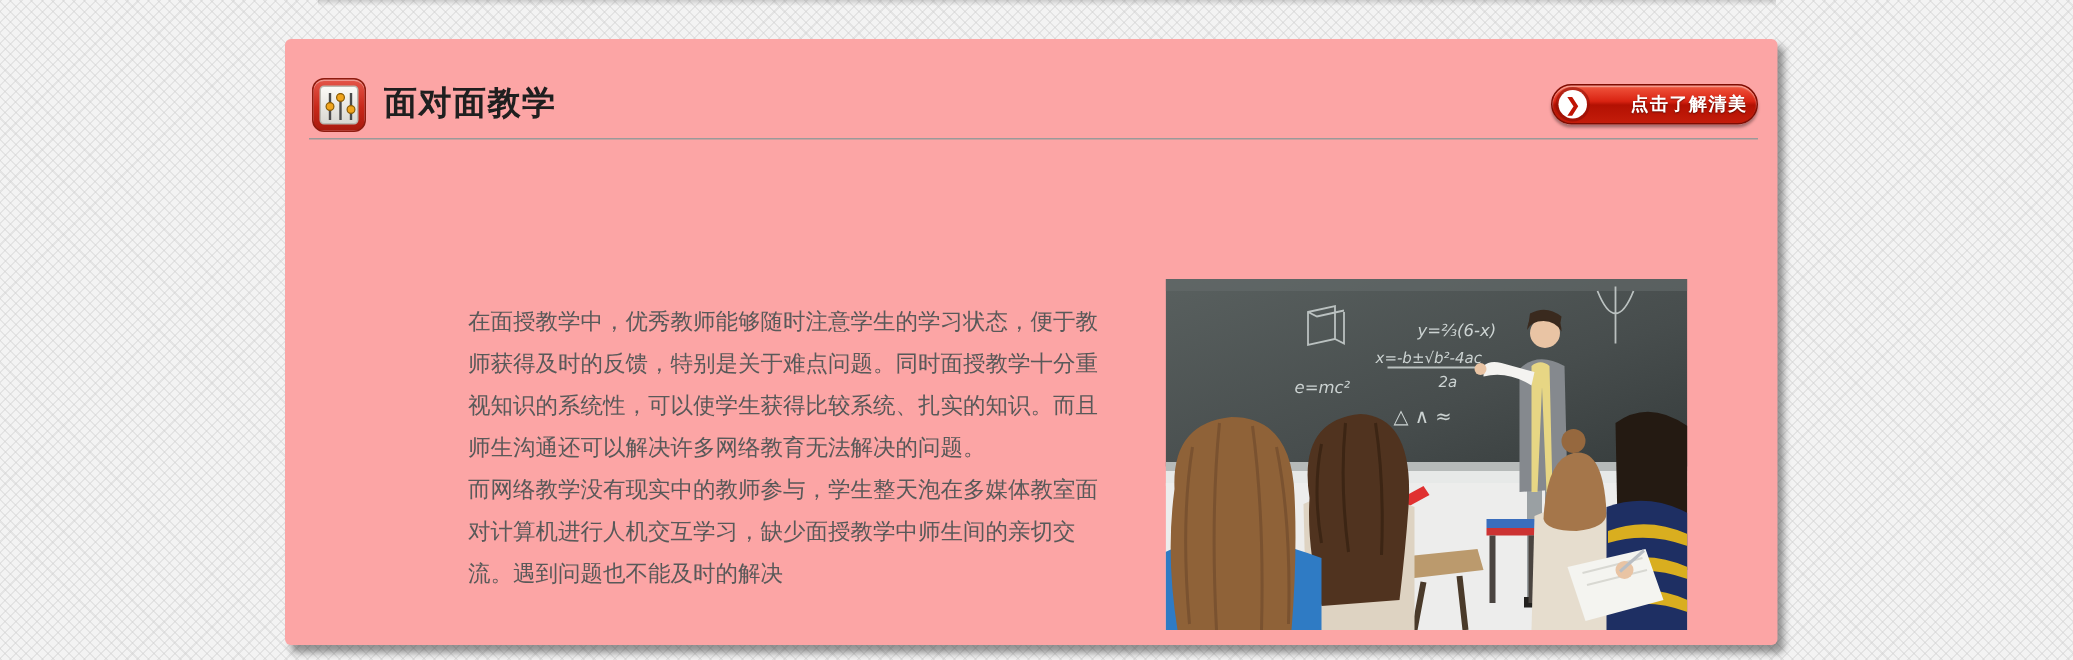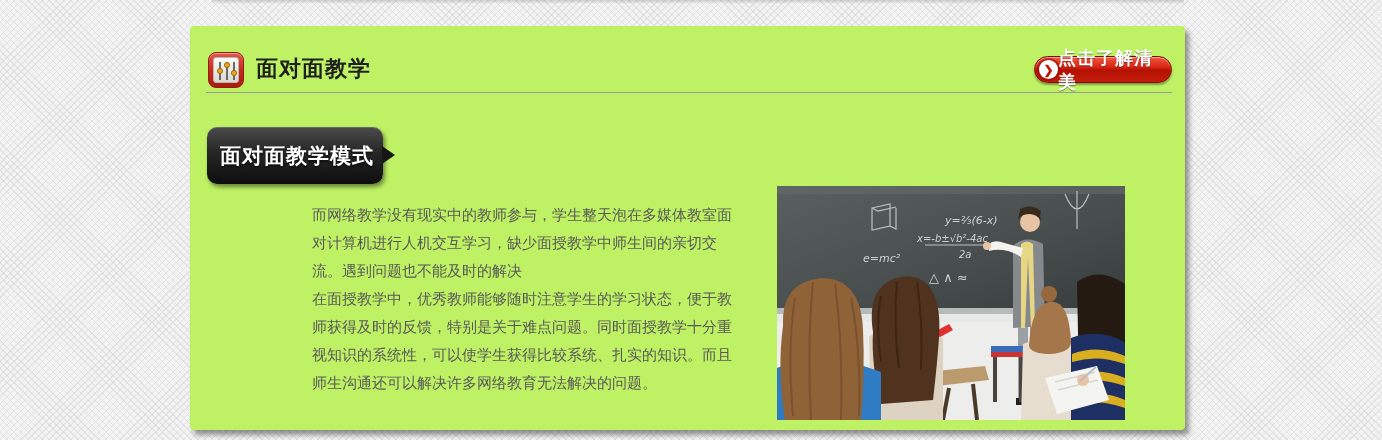--- a/index.html
+++ b/index.html
@@ -10,21 +10,21 @@
     background-image:
       repeating-linear-gradient(45deg, rgba(205,205,205,.40) 0 1px, transparent 1px 5px),
       repeating-linear-gradient(135deg, rgba(205,205,205,.40) 0 1px, transparent 1px 5px);
   }
   .top-remnant{
     position:absolute;left:212px;top:0;width:972px;height:4px;
     background:linear-gradient(180deg, rgba(110,110,110,.28), rgba(110,110,110,0));
   }
   .card{
     position:absolute;left:190px;top:26px;width:995px;height:404px;
-    background:#bef264;border-radius:4px;
+    background:#fca5a5;border-radius:4px;
     box-shadow:4px 5px 5px rgba(30,30,30,.45);
   }
   
   .hdr-icon{
     position:absolute;left:18px;top:26px;width:36px;height:36px;
     border-radius:8px;
     background:linear-gradient(180deg,#e4564a 0%,#c8281a 55%,#a91b0e 100%);
     border:1px solid #8e1c10;
     box-shadow:inset 0 1px 0 rgba(255,255,255,.4);
     box-sizing:border-box;
@@ -45,21 +45,21 @@
     box-shadow:0 2px 2px rgba(0,0,0,.35), inset 0 1px 1px rgba(255,255,255,.5);
     display:flex;align-items:center;cursor:pointer;
   }
   .cta-circle{
     width:19px;height:19px;border-radius:50%;background:#fff;
     margin-left:4px;display:flex;align-items:center;justify-content:center;
     box-shadow:0 0 0 2px rgba(140,15,5,.55);
     font-size:12px;font-weight:bold;color:#c01505;line-height:1;
   }
   .cta-label{
-    flex:1;text-align:left;color:#fff;font-size:18px;font-weight:bold;
+    flex:1;text-align:right;color:#fff;font-size:12px;font-weight:bold;
     letter-spacing:1px;text-shadow:0 1px 1px rgba(0,0,0,.45);padding-right:6px;
   }
   .hdr-rule{position:absolute;left:16px;right:13px;top:66px;height:1px;background:#9a9a9a;}
   
   .bubble{
     position:absolute;left:17px;top:101px;width:176px;height:57px;
     background:linear-gradient(180deg,#4c4c4c 0%,#262626 45%,#0e0e0e 100%);
     border-radius:10px;
     box-shadow:2px 3px 4px rgba(0,0,0,.45), inset 0 1px 0 rgba(255,255,255,.18);
     display:flex;align-items:center;
@@ -103,28 +103,24 @@
   </div>
   <div class="page-title">面对面教学</div>
 
   <div class="cta">
     <span class="cta-circle">❯</span>
     <span class="cta-label">点击了解清美</span>
   </div>
 
   <div class="hdr-rule"></div>
 
-  <div class="bubble">
-    <span class="bubble-text">面对面教学模式</span>
-    <span class="bubble-arrow"></span>
-  </div>
 
   <div class="body-text">
+    <p>在面授教学中，优秀教师能够随时注意学生的学习状态，便于教师获得及时的反馈，特别是关于难点问题。同时面授教学十分重视知识的系统性，可以使学生获得比较系统、扎实的知识。而且师生沟通还可以解决许多网络教育无法解决的问题。</p>
     <p>而网络教学没有现实中的教师参与，学生整天泡在多媒体教室面对计算机进行人机交互学习，缺少面授教学中师生间的亲切交流。遇到问题也不能及时的解决</p>
-    <p>在面授教学中，优秀教师能够随时注意学生的学习状态，便于教师获得及时的反馈，特别是关于难点问题。同时面授教学十分重视知识的系统性，可以使学生获得比较系统、扎实的知识。而且师生沟通还可以解决许多网络教育无法解决的问题。</p>
   </div>
 
   <div class="photo">
     <svg width="348" height="234" viewBox="0 0 348 234">
       <defs>
         <linearGradient id="board" x1="0" y1="0" x2="1" y2="1">
           <stop offset="0" stop-color="#59605f"></stop>
           <stop offset="0.6" stop-color="#474d4d"></stop>
           <stop offset="1" stop-color="#363c3c"></stop>
         </linearGradient>

